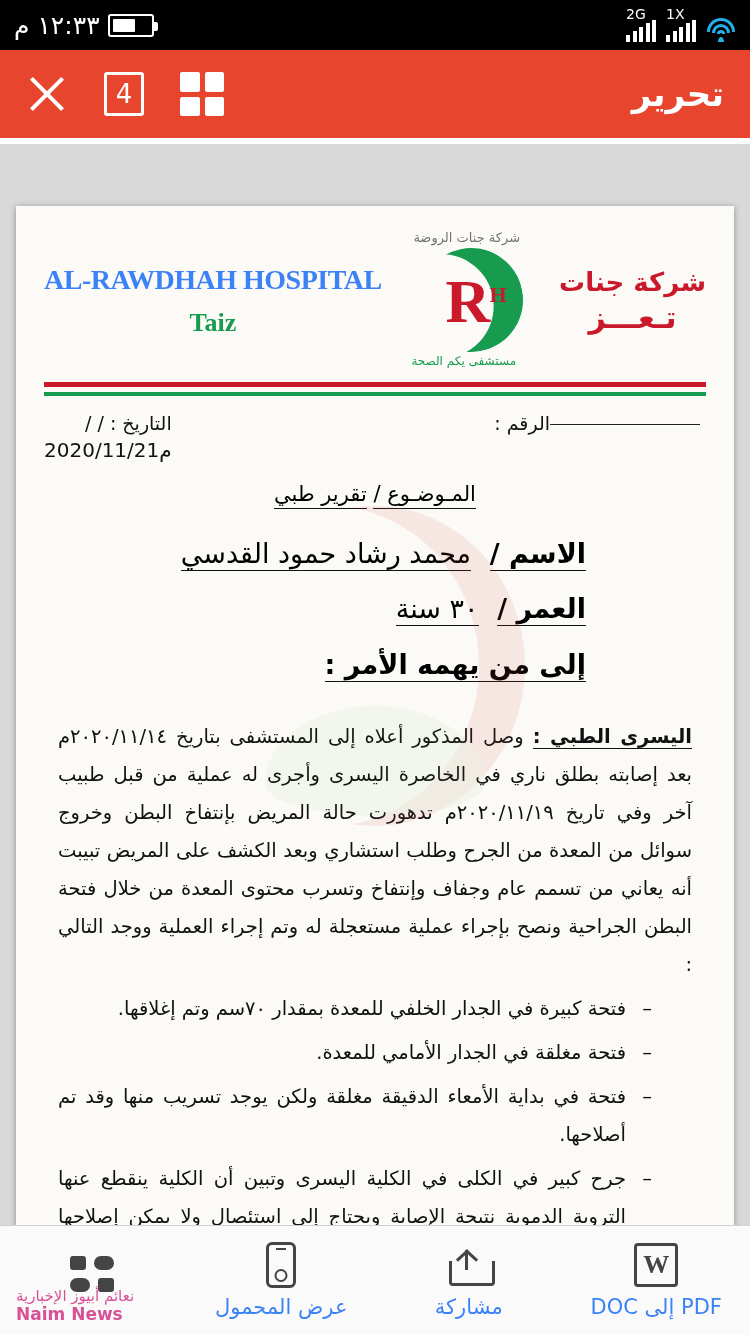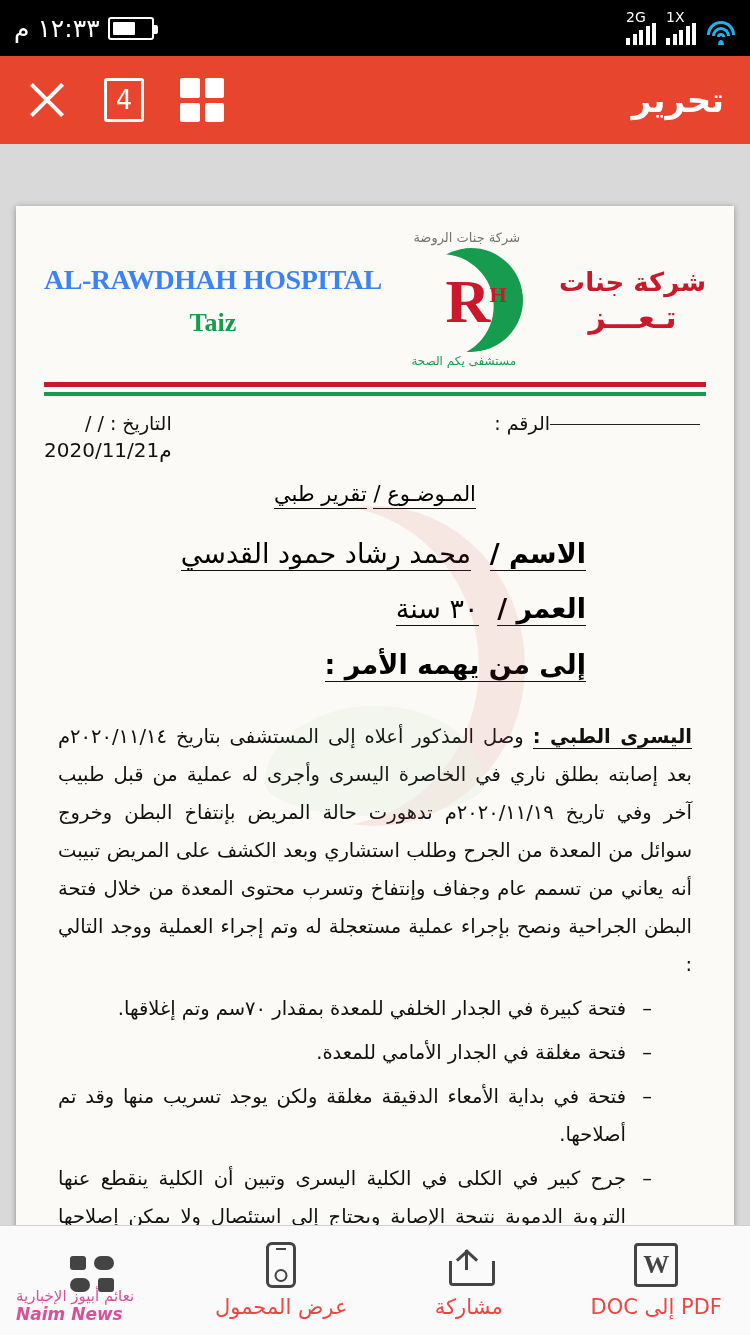--- a/index.html
+++ b/index.html
@@ -7,21 +7,21 @@
   body {
     width: 750px; height: 1335px;
     background: #ffffff;
     font-family: "DejaVu Sans", "Liberation Sans", sans-serif;
     overflow: hidden;
     position: relative;
   }
 
   
   .status-bar {
-    height: 56px;
+    height: 50px;
     background: #000000;
     color: #ffffff;
     display: flex;
     align-items: center;
     direction: ltr;
     padding: 0 14px;
     gap: 8px;
   }
   .status-left { display:flex; align-items:center; gap:8px; }
   .status-time { font-size: 25px; letter-spacing: 0.5px; font-family:"DejaVu Sans", sans-serif; }
@@ -158,21 +158,21 @@
   .bullets li { list-style:none; position:relative; padding-right:26px; margin-bottom:6px; }
   .bullets li:before { content:"–"; position:absolute; right:0; top:0; }
 
   
   .bottom-bar {
     position:absolute; left:0; right:0; bottom:0; height:110px;
     background:#fafafa; border-top:1px solid #d0d0d0;
     display:flex; align-items:center; direction:rtl;
   }
   .bb-item { flex:1; display:flex; flex-direction:column; align-items:center; justify-content:center; gap:8px; cursor:pointer;}
-  .bb-label { font-size:21px; color:#ef4444; }
+  .bb-label { font-size:21px; color:#3b82f6; }
   .bb-ic { height:44px; display:flex; align-items:center; justify-content:center; }
   .w-box { width:44px; height:44px; border:3px solid #444; border-radius:4px; display:flex; align-items:center; justify-content:center;
            font-size:26px; font-weight:700; color:#444; font-family:"Liberation Serif", serif;}
   .share-ic { width:46px; height:42px; position:relative; }
   .share-ic:before {
     content:""; position:absolute; left:3px; bottom:0; width:40px; height:22px;
     border:3px solid #444; border-top:none; border-radius:0 0 4px 4px;
   }
   .share-ic:after {
     content:""; position:absolute; left:19px; top:6px; width:3px; height:20px; background:#444;
@@ -190,21 +190,21 @@
   .dots-ic b { position:absolute; background:#444; }
   .dots-ic .d1 { left:0; top:0; width:16px; height:14px; border-radius:3px; }
   .dots-ic .d2 { left:24px; top:0; width:20px; height:14px; border-radius:7px; }
   .dots-ic .d3 { left:0; top:22px; width:20px; height:14px; border-radius:7px; }
   .dots-ic .d4 { left:28px; top:22px; width:16px; height:14px; border-radius:3px; }
 
   .watermark-brand {
     position:absolute; left:16px; bottom:10px; text-align:left; direction:ltr;
     color:#d43f8d; font-size:15px; line-height:1.15; opacity:.9;
   }
-  .watermark-brand .wb2 { font-style:italic; font-weight:700; font-size:17px; }
+  .watermark-brand .wb2 { font-weight:700; font-size:17px; }
 </style>
 </head>
 <body>
 
 <div class="status-bar">
   <div class="status-left">
     <span class="status-time">١٢:٣٣ م</span>
     <span class="battery">
         <span class="battery-fill"></span>
       </span>

